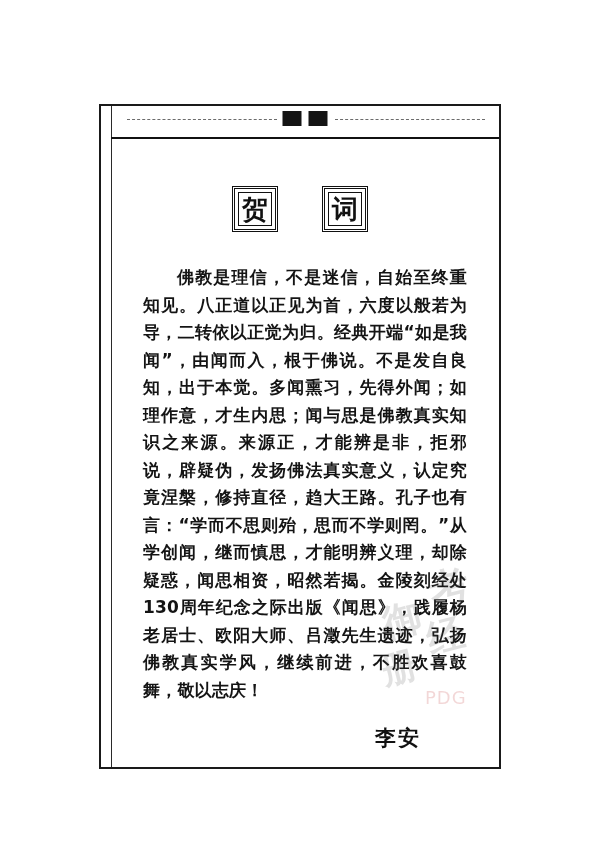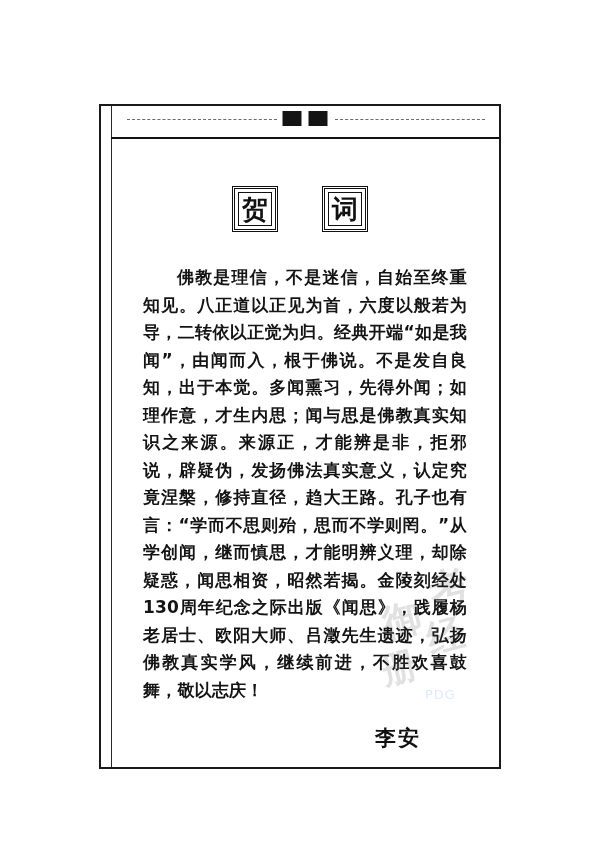--- a/index.html
+++ b/index.html
@@ -166,23 +166,23 @@
   }
   .wm-c1 { font-size: 40px; left: 58px; top: 6px; transform: rotate(-14deg); }
   .wm-c2 { font-size: 38px; left: 12px; top: 40px; transform: rotate(-14deg); }
   .wm-c3 { font-size: 38px; left: 56px; top: 56px; transform: rotate(-14deg); }
   .wm-c4 { font-size: 36px; left: 10px; top: 88px; transform: rotate(-14deg); }
   .wm-text {
     position: absolute;
     left: 54px;
     top: 126px;
     font-family: "DejaVu Sans", sans-serif;
-    font-size: 13px;
+    font-size: 18px;
     letter-spacing: 1px;
-    color: #3b82f6;
+    color: #b91c1c;
   }
 </style>
 </head>
 <body>
 
 <div class="page">
 
   <div class="frame">
     <div class="frame-inner-left"></div>
 

